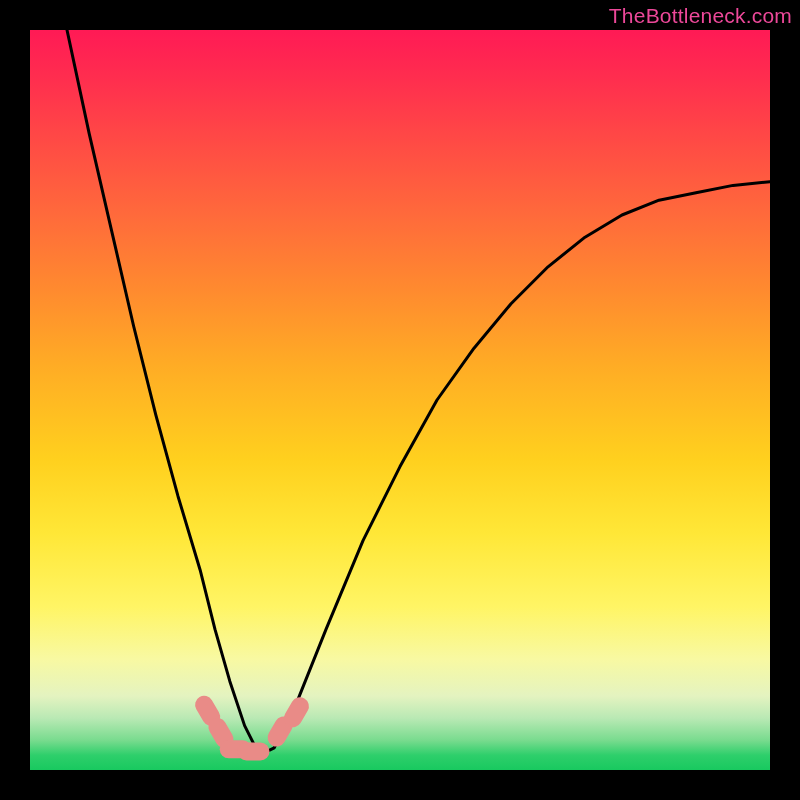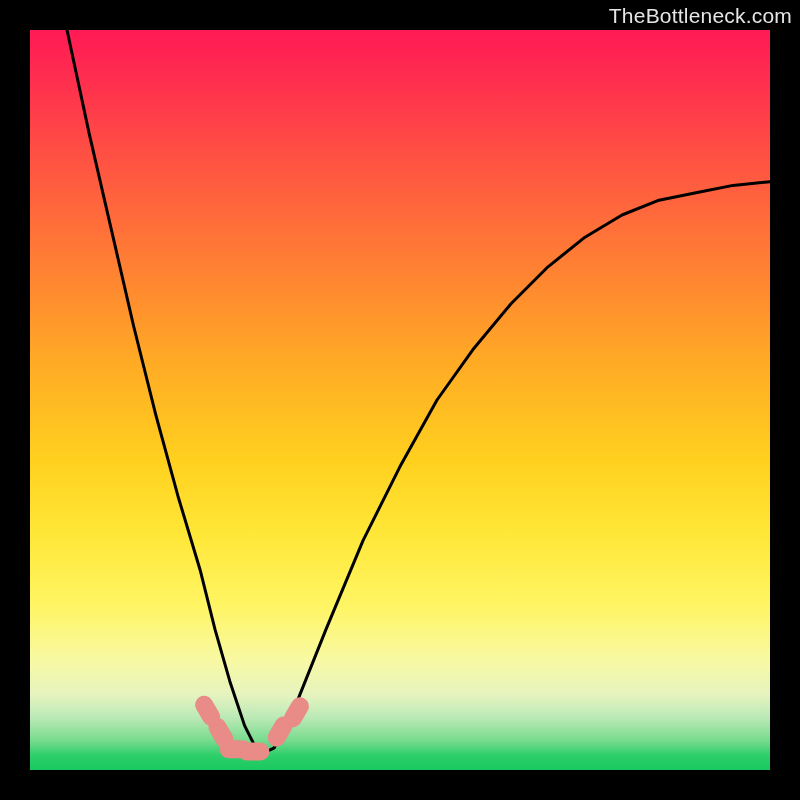--- a/index.html
+++ b/index.html
@@ -54,21 +54,21 @@
   }
   .curve-layer {
     position: absolute;
     left: 0;
     top: 0;
   }
   .watermark {
     position: absolute;
     top: 4px;
     right: 8px;
-    color: #e5e5e5;
+    color: #ec4899;
     font-size: 21px;
     letter-spacing: 0.2px;
     font-weight: 500;
   }
 </style>
 </head>
 <body>
 
 <div class="frame">
 

